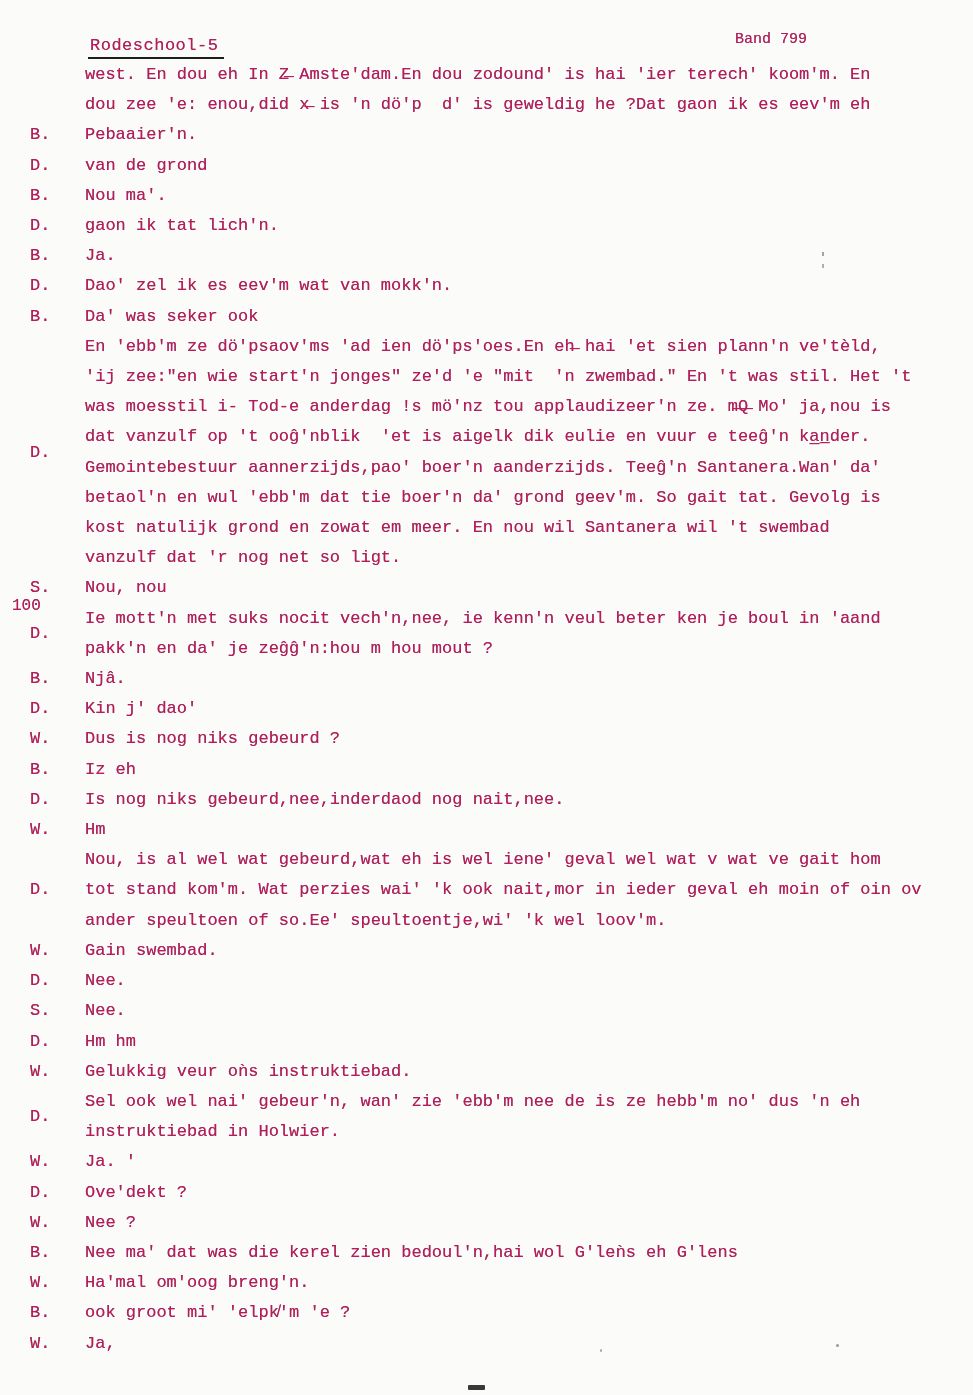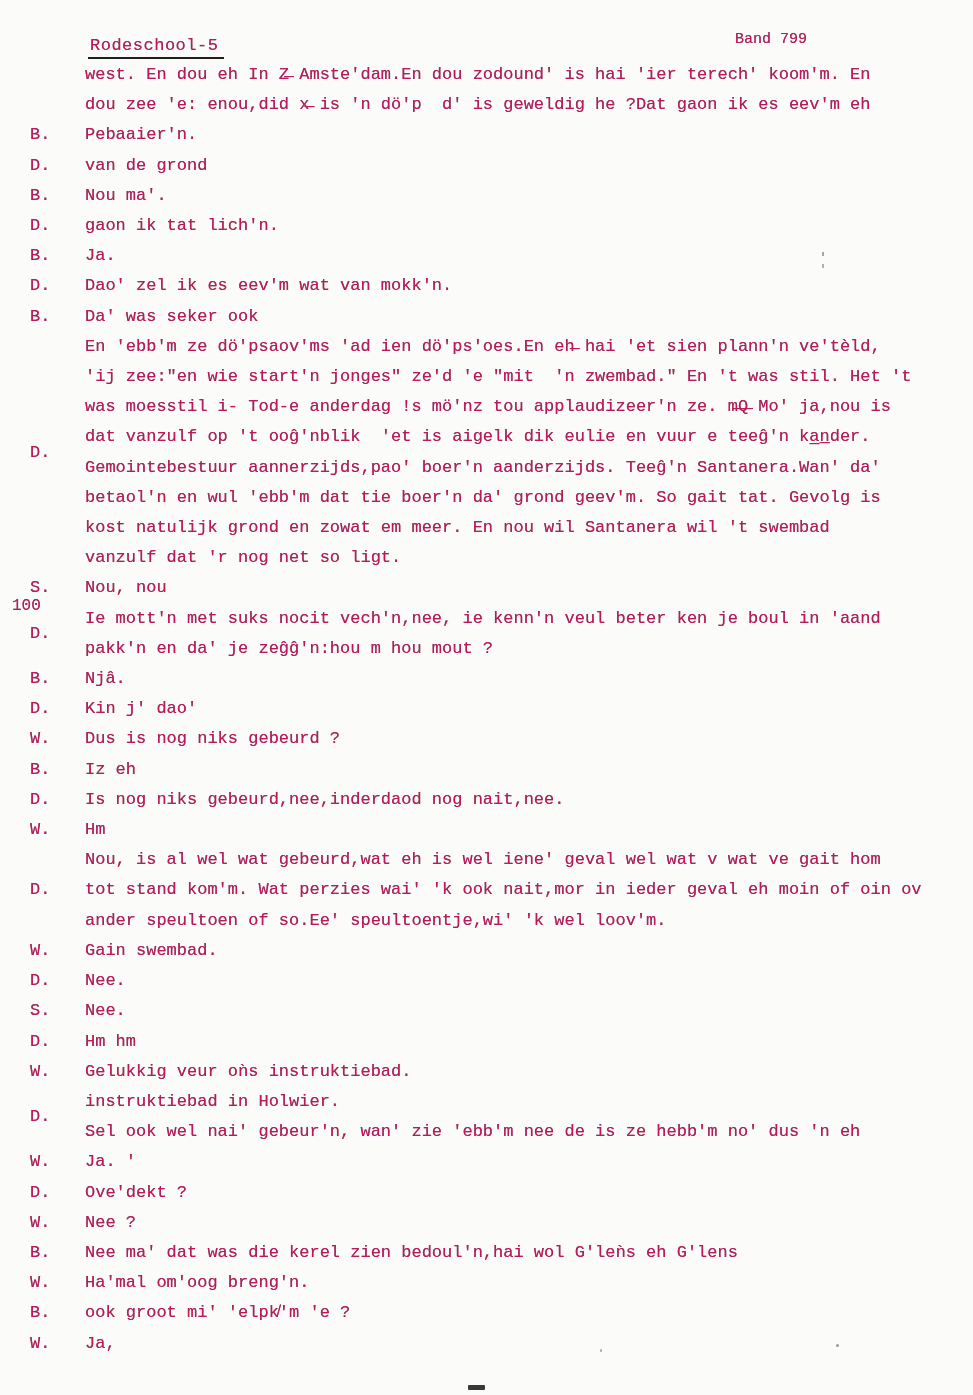--- a/index.html
+++ b/index.html
@@ -232,22 +232,22 @@
   <div class="entry">
     <div class="speaker">W.</div>
     <div class="utterance">
           <div class="line">Gelukkig veur oǹs instruktiebad.</div>
         </div>
   </div>
 
   <div class="entry">
     <div class="speaker">D.</div>
     <div class="utterance">
+          <div class="line">Sel ook wel nai' gebeur'n, wan' zie 'ebb'm nee de is ze hebb'm no' dus 'n eh</div>
           <div class="line">instruktiebad in Holwier.</div>
-          <div class="line">Sel ook wel nai' gebeur'n, wan' zie 'ebb'm nee de is ze hebb'm no' dus 'n eh</div>
         </div>
   </div>
 
   <div class="entry">
     <div class="speaker">W.</div>
     <div class="utterance">
           <div class="line">Ja. '</div>
         </div>
   </div>
 

